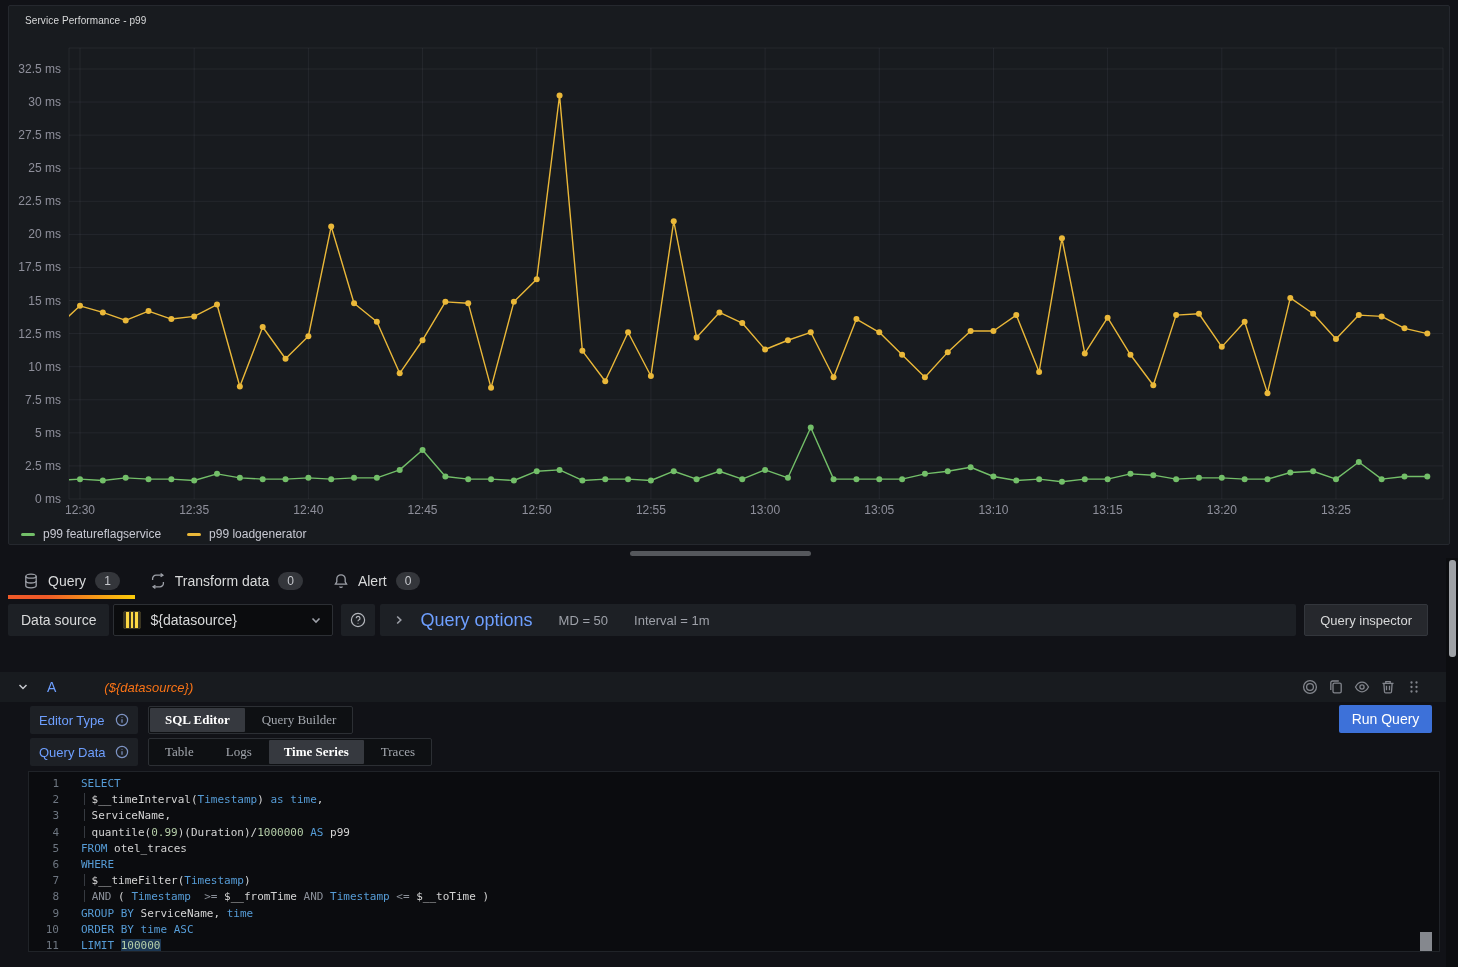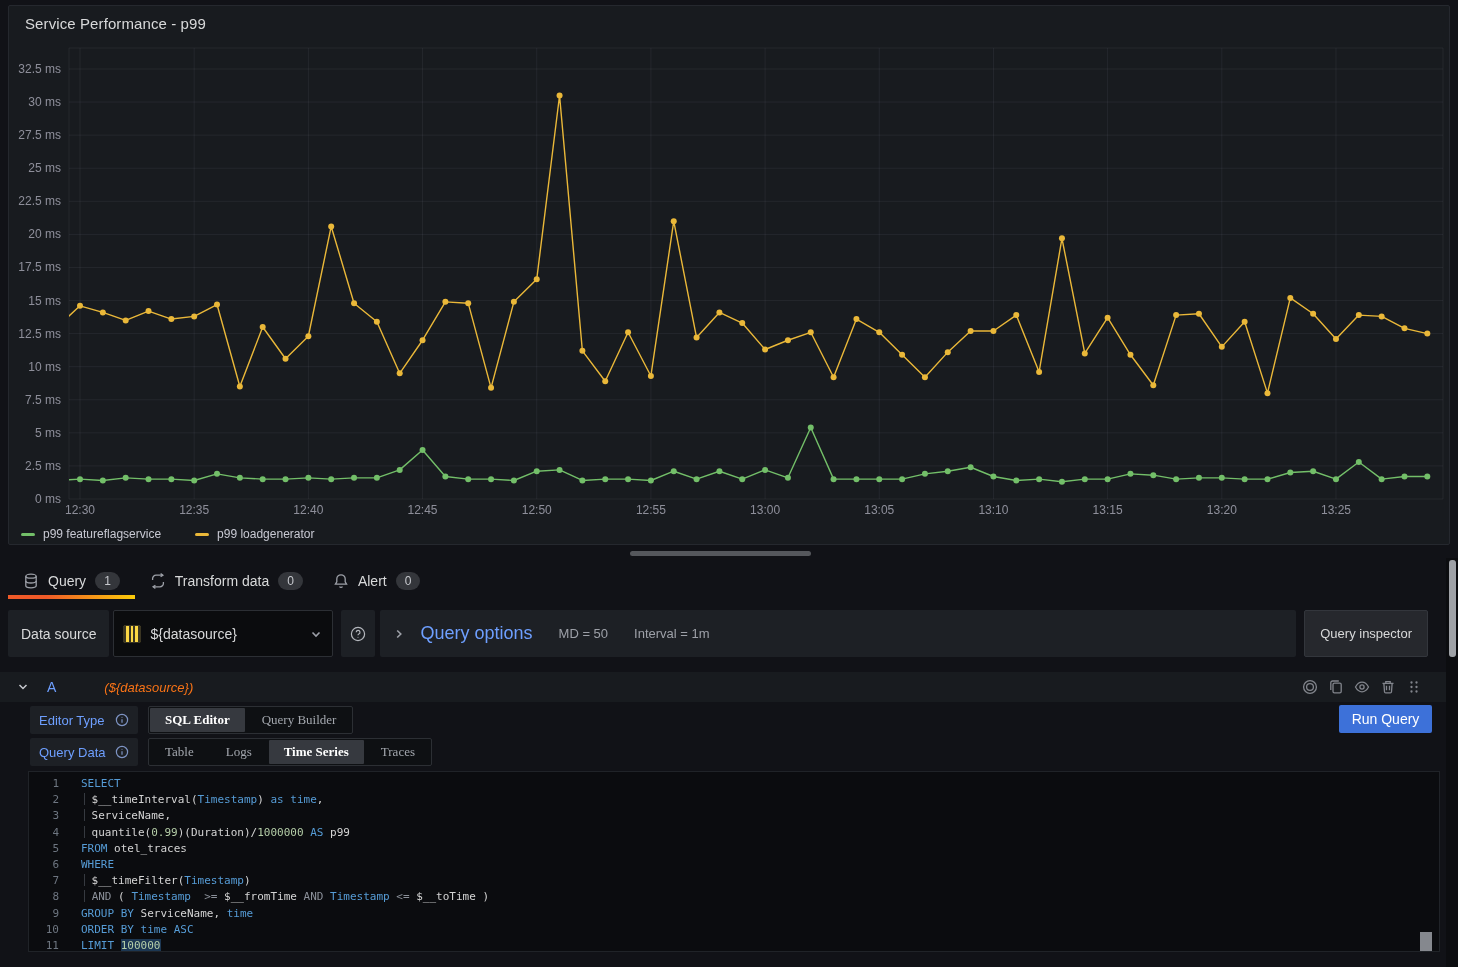--- a/index.html
+++ b/index.html
@@ -3,26 +3,26 @@
 <meta charset="utf-8">
 <style>
   * { margin:0; padding:0; box-sizing:border-box; }
   html,body { width:1458px; height:967px; background:#111217; overflow:hidden;
     font-family:"Liberation Sans", sans-serif; color:#D8D9DA; }
   .page { position:relative; width:1458px; height:967px; background:#111217; }
 
   
   .chart-panel { position:absolute; left:8px; top:5px; width:1442px; height:540px;
     background:#181B1F; border:1px solid #25282E; border-radius:2px; }
-  .panel-title { position:absolute; left:16px; top:9px; font-size:15px; font-weight:500;
+  .panel-title { position:absolute; left:16px; top:9px; font-size:10px; font-weight:500;
     color:#D8D9DA; letter-spacing:.1px; }
   #chart-svg { position:absolute; left:0; top:0; }
   #chart-svg text { font-family:"Liberation Sans", sans-serif; font-size:12px;
     fill:rgba(204,204,220,0.65); }
-  .legend { position:absolute; left:12px; top:521px; display:flex; gap:34px; align-items:center; }
+  .legend { position:absolute; left:12px; top:521px; display:flex; gap:26px; align-items:center; }
   .legend-item { display:flex; align-items:center; gap:8px; cursor:pointer; }
   .legend-swatch { width:14px; height:3px; border-radius:2px; }
   .legend-label { font-size:12px; color:#C8C9D3; }
 
   
   .splitter-handle { position:absolute; left:630px; top:551px; width:181px; height:5px;
     border-radius:3px; background:#55575C; }
 
   
   .pane { position:absolute; left:0; top:558px; width:1458px; height:409px; background:#111217; }
@@ -37,21 +37,21 @@
   .tab.active .tab-label { font-weight:500; }
   .tab.active::after { content:""; position:absolute; left:0; right:0; bottom:0; height:4px;
     background:linear-gradient(90deg,#F05A28 30%, #FBCA0A 99%); }
   .tab-badge { background:#34363B; color:#C7C9CE; font-size:12px; border-radius:11px;
     padding:2px 9px; line-height:14px; }
   .icon16 { width:16px; height:16px; display:inline-flex; }
   .icon16 svg, .icon14 svg { display:block; }
   .icon14 { width:14px; height:14px; display:inline-flex; }
 
   
-  .toolbar { position:absolute; left:8px; top:52px; width:1420px; height:47px; display:flex; align-items:stretch; }
+  .toolbar { position:absolute; left:8px; top:46px; width:1420px; height:32px; display:flex; align-items:stretch; }
   .ds-label { background:#1D2025; border-radius:2px; display:flex; align-items:center;
     padding:0 13px; font-size:14px; color:#D8D9DA; margin-right:4px; }
   .ds-select { width:220px; background:#0B0C0E; border:1px solid #2C2F34; border-radius:2px;
     display:flex; align-items:center; padding:0 9px; gap:9px; cursor:pointer; }
   .ds-logo { width:18px; height:18px; border-radius:2px; background:#FCD844;
     background-image:repeating-linear-gradient(90deg,#3A3522 0 2px, transparent 2px 4.6px);
     border:1px solid #3A3522; }
   .ds-value { font-size:14px; color:#D8D9DA; flex:1; }
   .help-btn { width:34px; margin-left:8px; background:#1D2025; border:none; border-radius:2px;
     display:flex; align-items:center; justify-content:center; cursor:pointer; }

